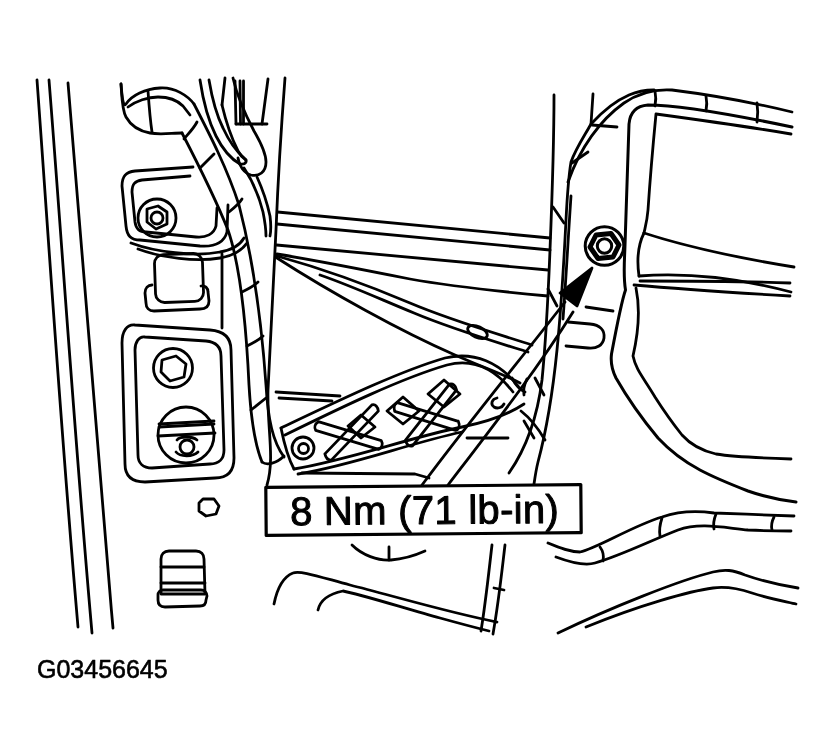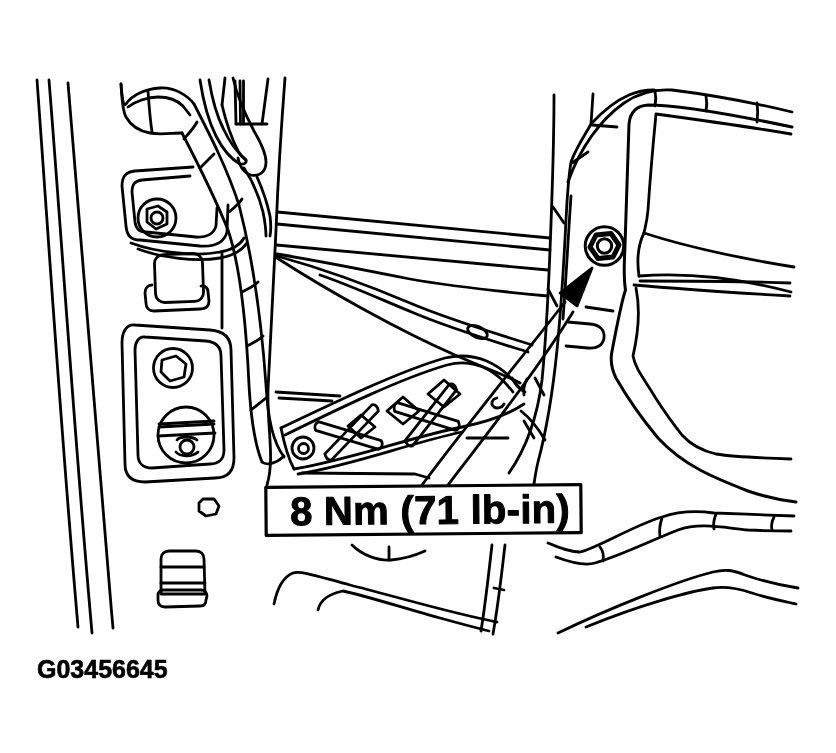--- a/index.html
+++ b/index.html
@@ -1,16 +1,16 @@
 <!DOCTYPE html>
 <html><head>
 <meta charset="utf-8">
 <style>
   html,body{margin:0;padding:0;background:#fff;}
-  .page{width:836px;height:753px;position:relative;font-family:"Liberation Sans", sans-serif;filter:grayscale(1);font-weight:bold;}
+  .page{width:836px;height:753px;position:relative;font-family:"Liberation Sans", sans-serif;filter:grayscale(1);}
   svg{position:absolute;top:0;left:0;}
 </style>
 </head>
 <body>
 <div class="page">
 
 <svg width="836" height="753" viewBox="0 0 836 753" fill="none" stroke="#000" stroke-width="2.8" stroke-linecap="round" stroke-linejoin="round">
 
 <path d="M 37,80 C 48,230 60,420 78,627"></path>
 

